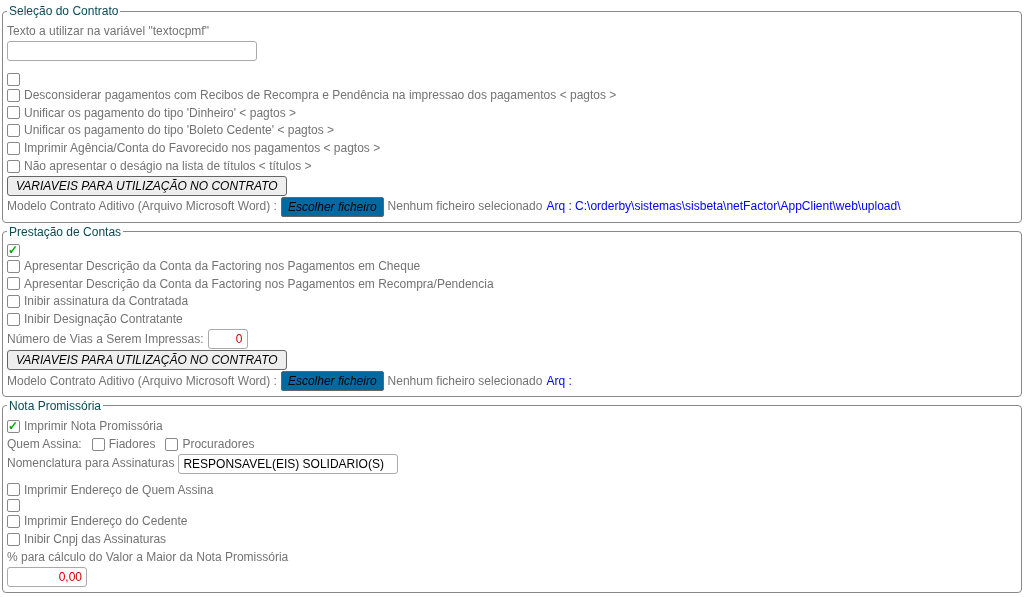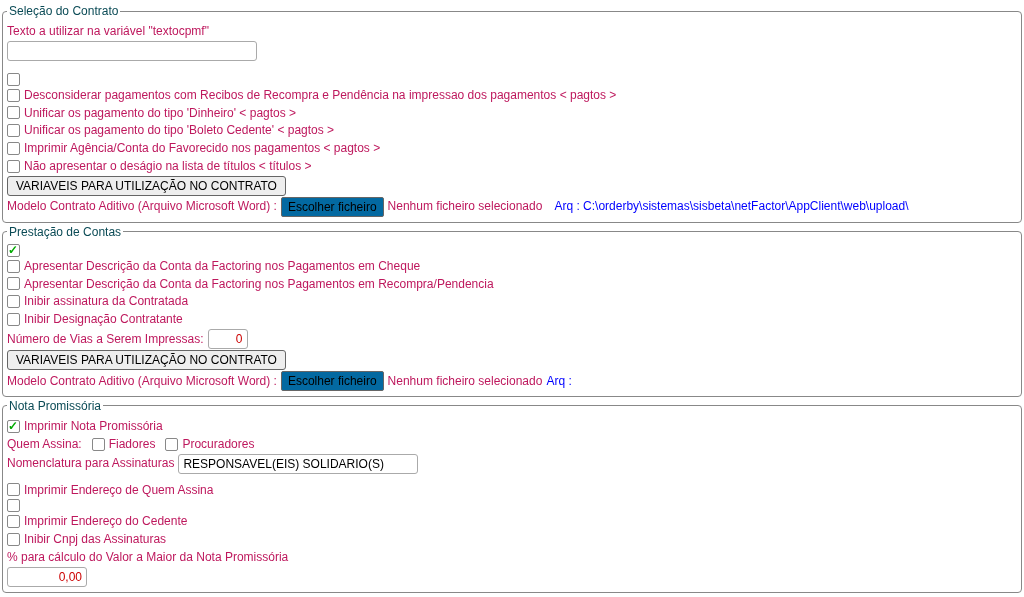--- a/index.html
+++ b/index.html
@@ -22,21 +22,21 @@
     padding: 0 2px;
   }
   .row {
     display: flex;
     align-items: center;
     flex-wrap: wrap;
     margin: 1px 0;
     line-height: 1.4;
   }
   .label {
-    color: #be185d;
+    color: #737373;
     font-size: 12px;
   }
   input[type="text"], select {
     border: 1px solid #aaa;
     border-radius: 3px;
     padding: 2px 4px;
     font-size: 12px;
     font-family: inherit;
     height: 20px;
   }
@@ -66,20 +66,21 @@
     left: 0;
   }
   button {
     border: 1px solid #666;
     background: #eee;
     font-size: 12px;
     padding: 2px 8px;
     font-family: inherit;
     cursor: pointer;
     border-radius: 3px;
+    font-style: italic;
   }
   .btn-file {
     border: 1px solid #666;
     background: #0369a1;
     padding: 2px 6px;
     font-size: 12px;
     cursor: pointer;
     border-radius: 2px;
   }
   .blue-link {
@@ -125,21 +126,21 @@
       <span class="checkbox"></span>
       <span class="label">Não apresentar o deságio na lista de títulos &lt; títulos &gt;</span>
     </div>
   <div class="row">
     <button>VARIAVEIS PARA UTILIZAÇÃO NO CONTRATO</button>
   </div>
   <div class="row nowrap">
     <span class="label mr4">Modelo Contrato Aditivo (Arquivo Microsoft Word) :</span>
     <button class="btn-file">Escolher ficheiro</button>
     <span class="label" style="margin-left:4px">Nenhum ficheiro selecionado</span>
-    <span class="blue-link" style="margin-left:12px">Arq : C:\orderby\sistemas\sisbeta\netFactor\AppClient\web\upload\</span>
+    <span class="blue-link" style="margin-left:4px">Arq : C:\orderby\sistemas\sisbeta\netFactor\AppClient\web\upload\</span>
   </div>
 </fieldset>
 
 <fieldset>
   <legend>Prestação de Contas</legend>
   <div class="row">
       <span class="checkbox checked"></span>
     </div>
   <div class="row">
       <span class="checkbox"></span>
@@ -180,21 +181,21 @@
     </div>
   <div class="row">
     <span class="label mr4">Quem Assina:</span>
     <span class="checkbox" style="margin-left:6px"></span>
     <span class="label mr10">Fiadores</span>
     <span class="checkbox"></span>
     <span class="label">Procuradores</span>
   </div>
   <div class="row">
     <span class="label mr4">Nomenclatura para Assinaturas</span>
-    <input type="text" style="width: 240px;" value="RESPONSAVEL(EIS) SOLIDARIO(S)">
+    <input type="text" style="width: 220px;" value="RESPONSAVEL(EIS) SOLIDARIO(S)">
   </div>
   <div style="height:6px"></div>
   <div class="row">
       <span class="checkbox"></span>
       <span class="label">Imprimir Endereço de Quem Assina</span>
     </div>
   <div class="row">
       <span class="checkbox"></span>
     </div>
   <div class="row">

